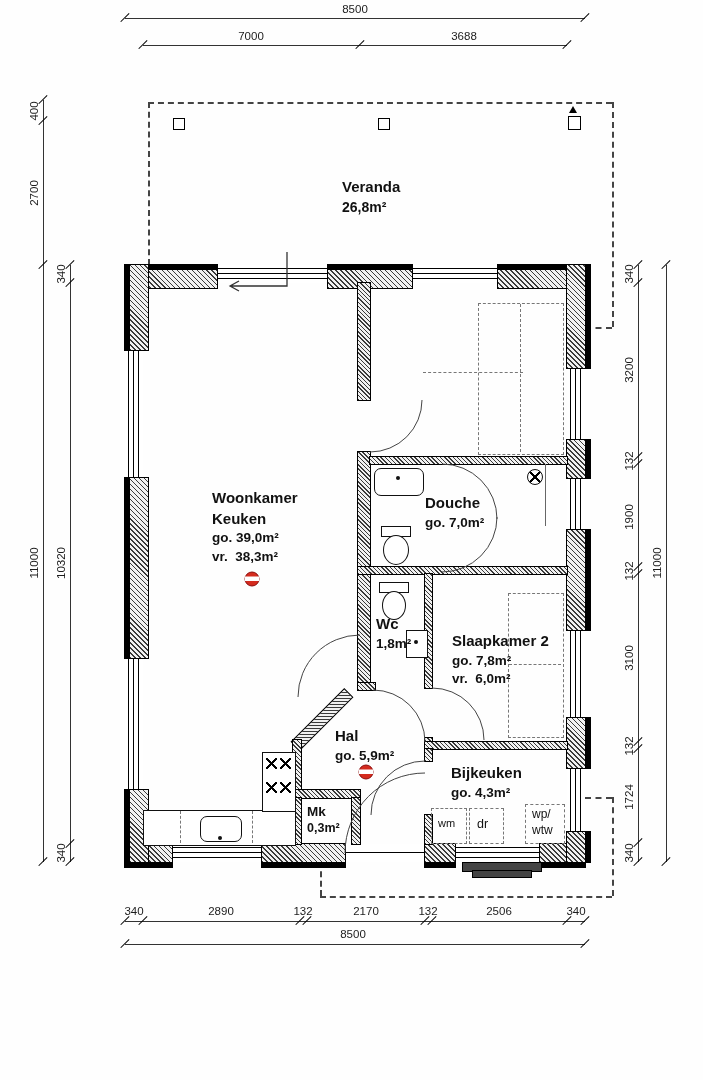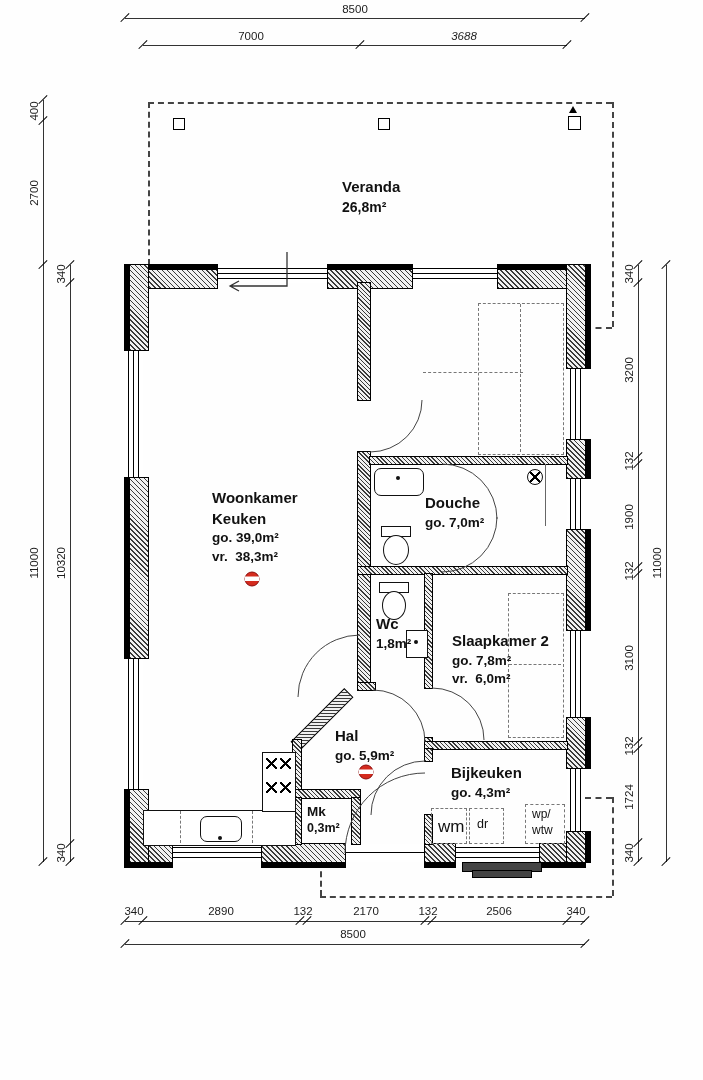--- a/index.html
+++ b/index.html
@@ -200,37 +200,37 @@
     <div class="sub">go. 5,9m²</div>
   </div>
   <div class="a rl" style="left:451px;top:763px;">
     <div class="nm">Bijkeuken</div>
     <div class="sub">go. 4,3m²</div>
   </div>
   <div class="a rl" style="left:307px;top:804px;line-height:1.25;">
     <div style="font-size:13.5px;">Mk</div>
     <div style="font-size:12.5px;">0,3m²</div>
   </div>
-  <div class="a" style="left:438px;top:817px;font-size:17px;">wm</div>
+  <div class="a" style="left:438px;top:817px;font-size:11px;">wm</div>
   <div class="a" style="left:477px;top:817px;font-size:12.5px;">dr</div>
   <div class="a" style="left:532px;top:807px;font-size:12px;line-height:1.3;">
     <div>wp/</div>
     <div>wtw</div>
   </div>
 
   <div class="a dl" style="left:125px;top:18px;width:460px;height:1px;"></div>
   <i class="a tk" style="left:119px;top:17px;"></i>
     <i class="a tk" style="left:579px;top:17px;"></i>
   <div class="a hd" style="left:355px;top:3px;">8500</div>
   <div class="a dl" style="left:143px;top:45px;width:424px;height:1px;"></div>
   <i class="a tk" style="left:137px;top:44px;"></i>
     <i class="a tk" style="left:354px;top:44px;"></i>
     <i class="a tk" style="left:561px;top:44px;"></i>
   <div class="a hd" style="left:251px;top:30px;">7000</div>
-  <div class="a hd" style="left:464px;top:30px;font-style:italic;">3688</div>
+  <div class="a hd" style="left:464px;top:30px;">3688</div>
 
   <div class="a dl" style="left:43px;top:100px;width:1px;height:762px;"></div>
   <i class="a tk" style="left:37px;top:99px;"></i>
     <i class="a tk" style="left:37px;top:120px;"></i>
   <i class="a tk" style="left:37px;top:264px;"></i>
     <i class="a tk" style="left:37px;top:861px;"></i>
   <div class="a vd" style="left:34px;top:111px;">400</div>
   <div class="a vd" style="left:34px;top:193px;">2700</div>
   <div class="a vd" style="left:34px;top:563px;">11000</div>
   <div class="a dl" style="left:70px;top:265px;width:1px;height:597px;"></div>

